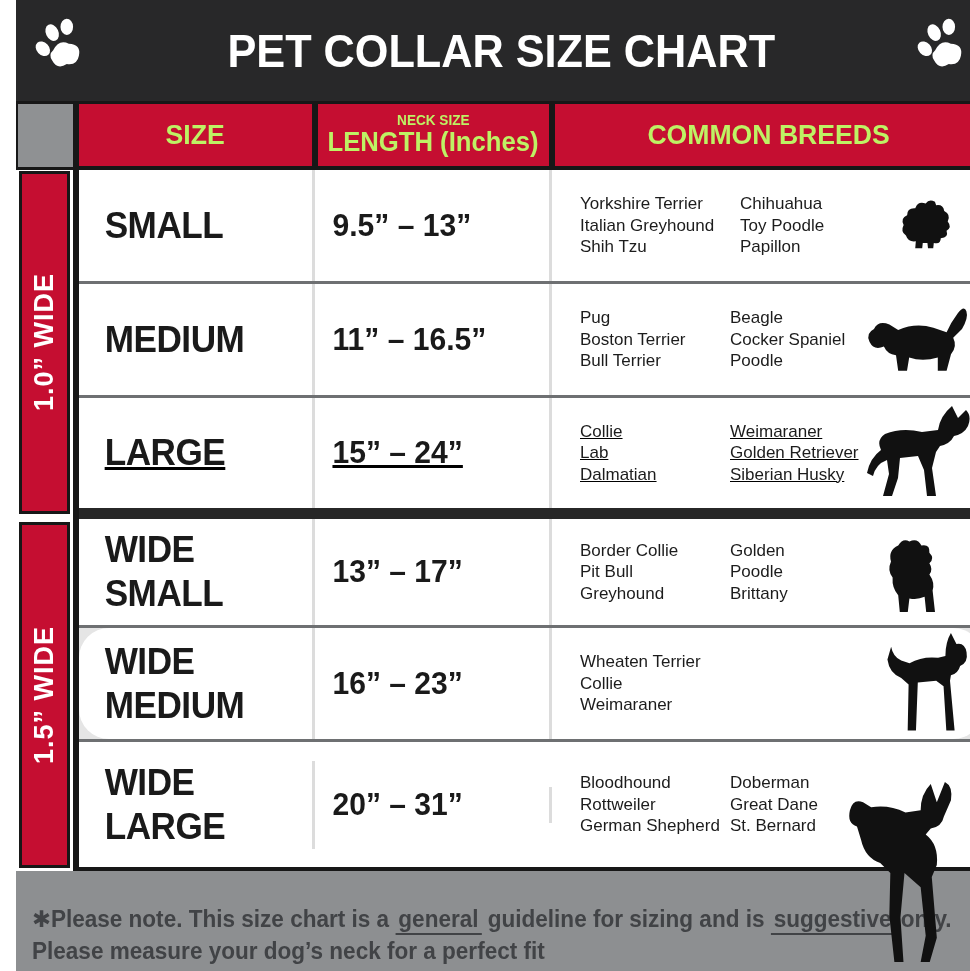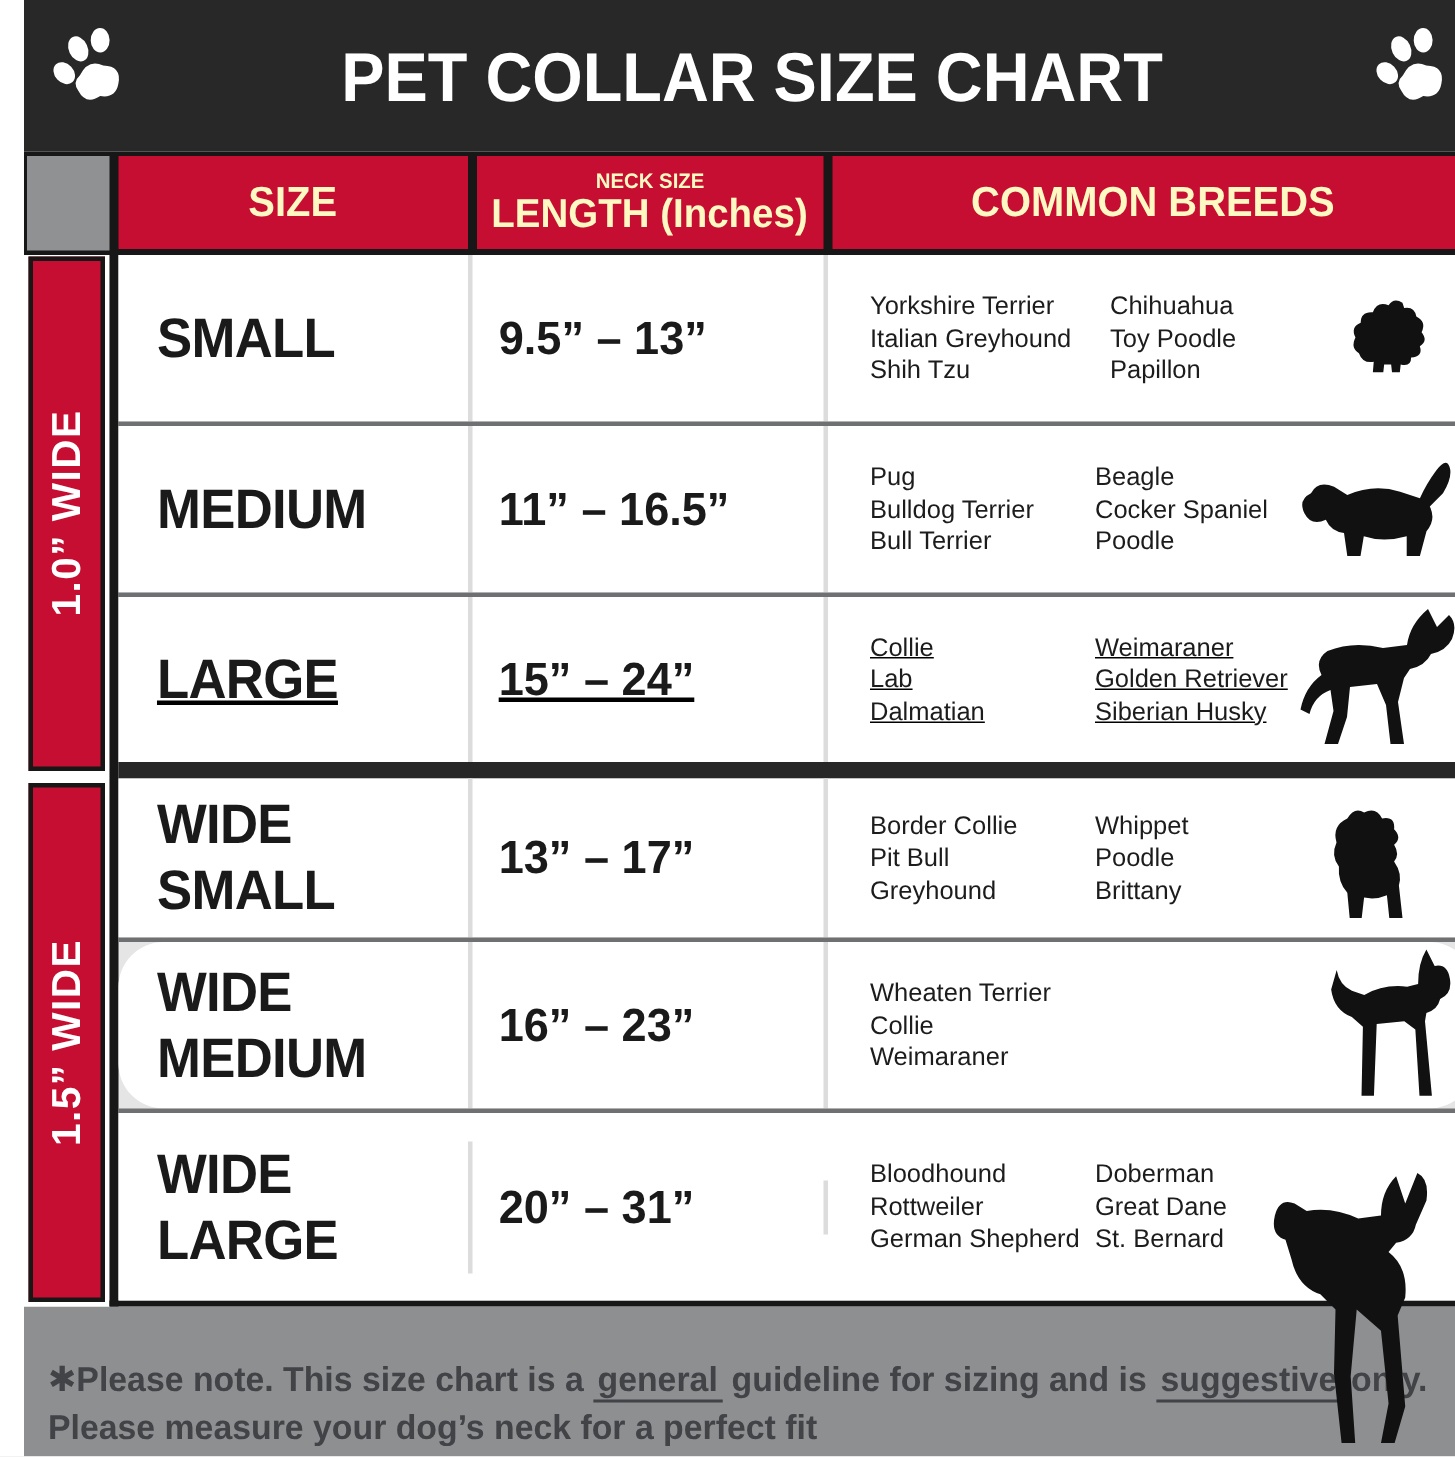--- a/index.html
+++ b/index.html
@@ -12,21 +12,21 @@
   
   .title-bar{position:absolute;left:0;top:0;width:970px;height:101px;background:#282829;
     display:flex;align-items:center;justify-content:center;}
   .title{color:#fff;font-weight:bold;font-size:46px;letter-spacing:0px;
     transform:scaleX(0.94);transform-origin:center;white-space:nowrap;}
   .paw{position:absolute;top:17px;width:60px;height:66px;}
   .paw.left{left:15px;} .paw.right{right:13px;}
   
   .header-band{position:absolute;left:0;top:101px;width:970px;height:69px;background:#171717;}
   .corner-sq{position:absolute;left:2px;top:3px;width:55px;height:63px;background:#8f9193;}
-  .hcell{position:absolute;top:3px;height:62px;background:#c50e31;color:#fef9c3;
+  .hcell{position:absolute;top:3px;height:62px;background:#c50e31;color:#bef264;
     display:flex;flex-direction:column;align-items:center;justify-content:center;text-align:center;}
   .hcell.c1{left:63px;width:233px;}
   .hcell.c2{left:302px;width:231px;}
   .hcell.c3{left:539px;width:428px;}
   .h-main{font-size:28px;font-weight:bold;transform:scaleX(0.95);white-space:nowrap;}
   .h-small{font-size:14px;font-weight:bold;line-height:15px;transform:scaleX(0.97);}
   .h-mid{font-size:27px;font-weight:bold;line-height:29px;transform:scaleX(0.95);white-space:nowrap;}
   
   .body-band{position:absolute;left:0;top:170px;width:970px;height:701px;z-index:2;}
   .side-strip{position:absolute;left:0;top:0;width:57px;height:701px;background:#ffffff;}
@@ -149,21 +149,21 @@
 
       <div class="row r2">
         <div class="c-size">
           <span class="size-label">MEDIUM</span>
         </div>
         <div class="c-len">
           <span class="len-label">11” – 16.5”</span>
         </div>
         <div class="c-breeds">
           <div class="breed-list a">Pug
-Bulldog Terrier
+Boston Terrier
 Bull Terrier</div>
           <div class="breed-list b">Beagle
 Cocker Spaniel
 Poodle</div>
           <span class="dog dog-beagle">
             <svg viewBox="0 0 100 70">
                 <path fill="#111" d="M86 10 Q92 2 94 8 Q96 14 90 24 L82 32 Q86 40 80 47 L76 62 L68 62 L68 50 Q54 54 42 50 L40 62 L32 62 L30 48 Q22 47 19 40 Q10 44 6 36 Q2 28 10 24 Q14 16 24 20 L32 25 Q48 18 64 23 L76 27 Q80 18 86 10 Z"></path>
               </svg>
           </span>
         </div>
@@ -197,21 +197,21 @@
         <div class="c-size">
           <span class="size-label">WIDE SMALL</span>
         </div>
         <div class="c-len">
           <span class="len-label">13” – 17”</span>
         </div>
         <div class="c-breeds">
           <div class="breed-list a">Border Collie
 Pit Bull
 Greyhound</div>
-          <div class="breed-list b">Whippet
+          <div class="breed-list b">Golden
 Poodle
 Brittany</div>
           <span class="dog dog-bull">
             <svg viewBox="0 0 90 100">
                 <path fill="#111" d="M34 12 Q40 2 48 7 Q58 2 63 12 Q74 10 73 21 Q80 28 73 34 Q78 42 73 48 Q80 58 77 68 L80 95 L69 95 L67 76 Q58 80 48 78 L46 95 L36 95 L34 74 Q26 65 27 52 Q20 43 25 32 Q21 18 34 12 Z"></path>
               </svg>
           </span>
         </div>
       </div>
       <div class="sep"></div>

